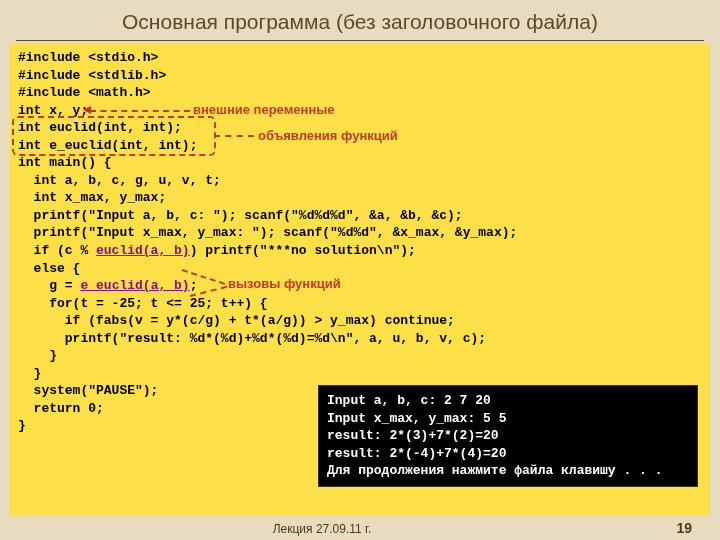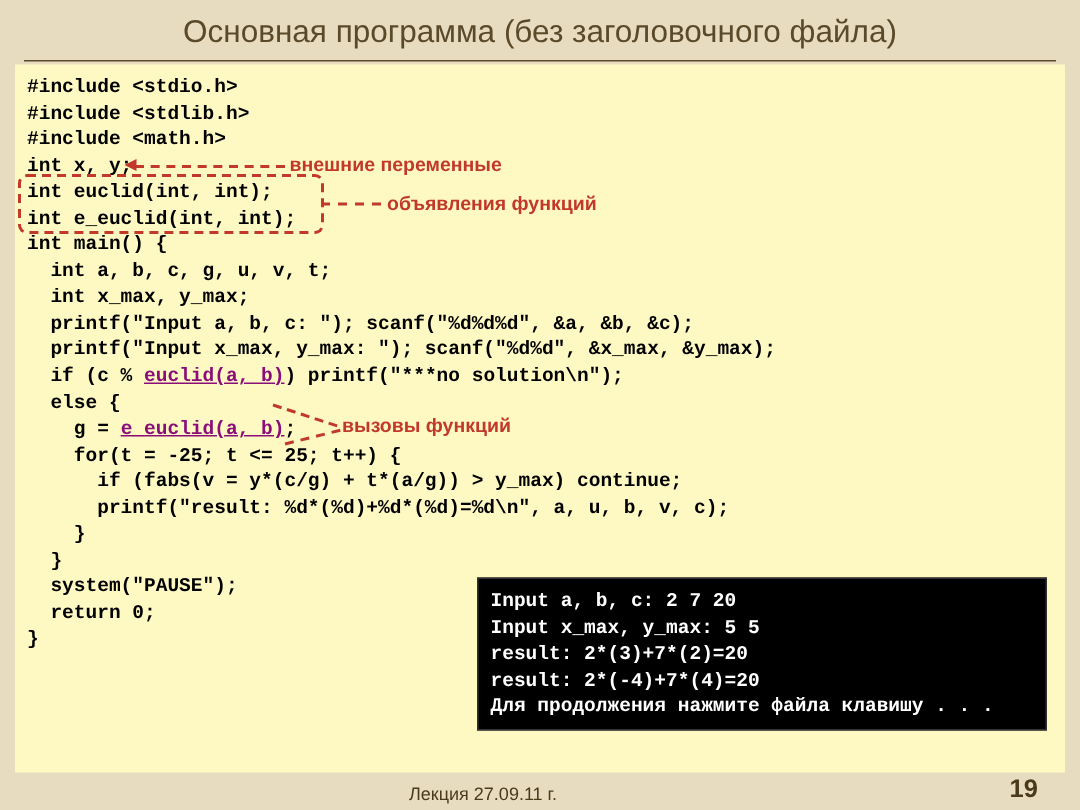--- a/index.html
+++ b/index.html
@@ -15,21 +15,21 @@
   .title {
     font-size: 21px;
     font-weight: normal;
     color: #5a4a2a;
     text-align: center;
     padding: 10px 0 6px 0;
     border-bottom: 1px solid #5a4a2a;
     margin: 0 16px;
   }
   .code-area {
-    background: #fef9c3;
+    background: #fde047;
     margin: 2px 10px 0 10px;
     padding: 6px 8px;
     font-family: "Courier New", monospace;
     font-size: 13px;
     font-weight: bold;
     line-height: 1.35;
     color: #000;
     position: relative;
     height: 460px;
   }
@@ -81,21 +81,21 @@
     left: 0;
     width: 644px;
     text-align: center;
     font-size: 12px;
     color: #4a3a1a;
   }
   .pagenum {
     position: absolute;
     bottom: 4px;
     right: 28px;
-    font-size: 17px;
+    font-size: 14px;
     font-weight: bold;
     color: #4a3a1a;
   }
 </style>
 </head>
 <body>
 
 <div class="title">Основная программа (без заголовочного файла)</div>
 
 <div class="code-area">

